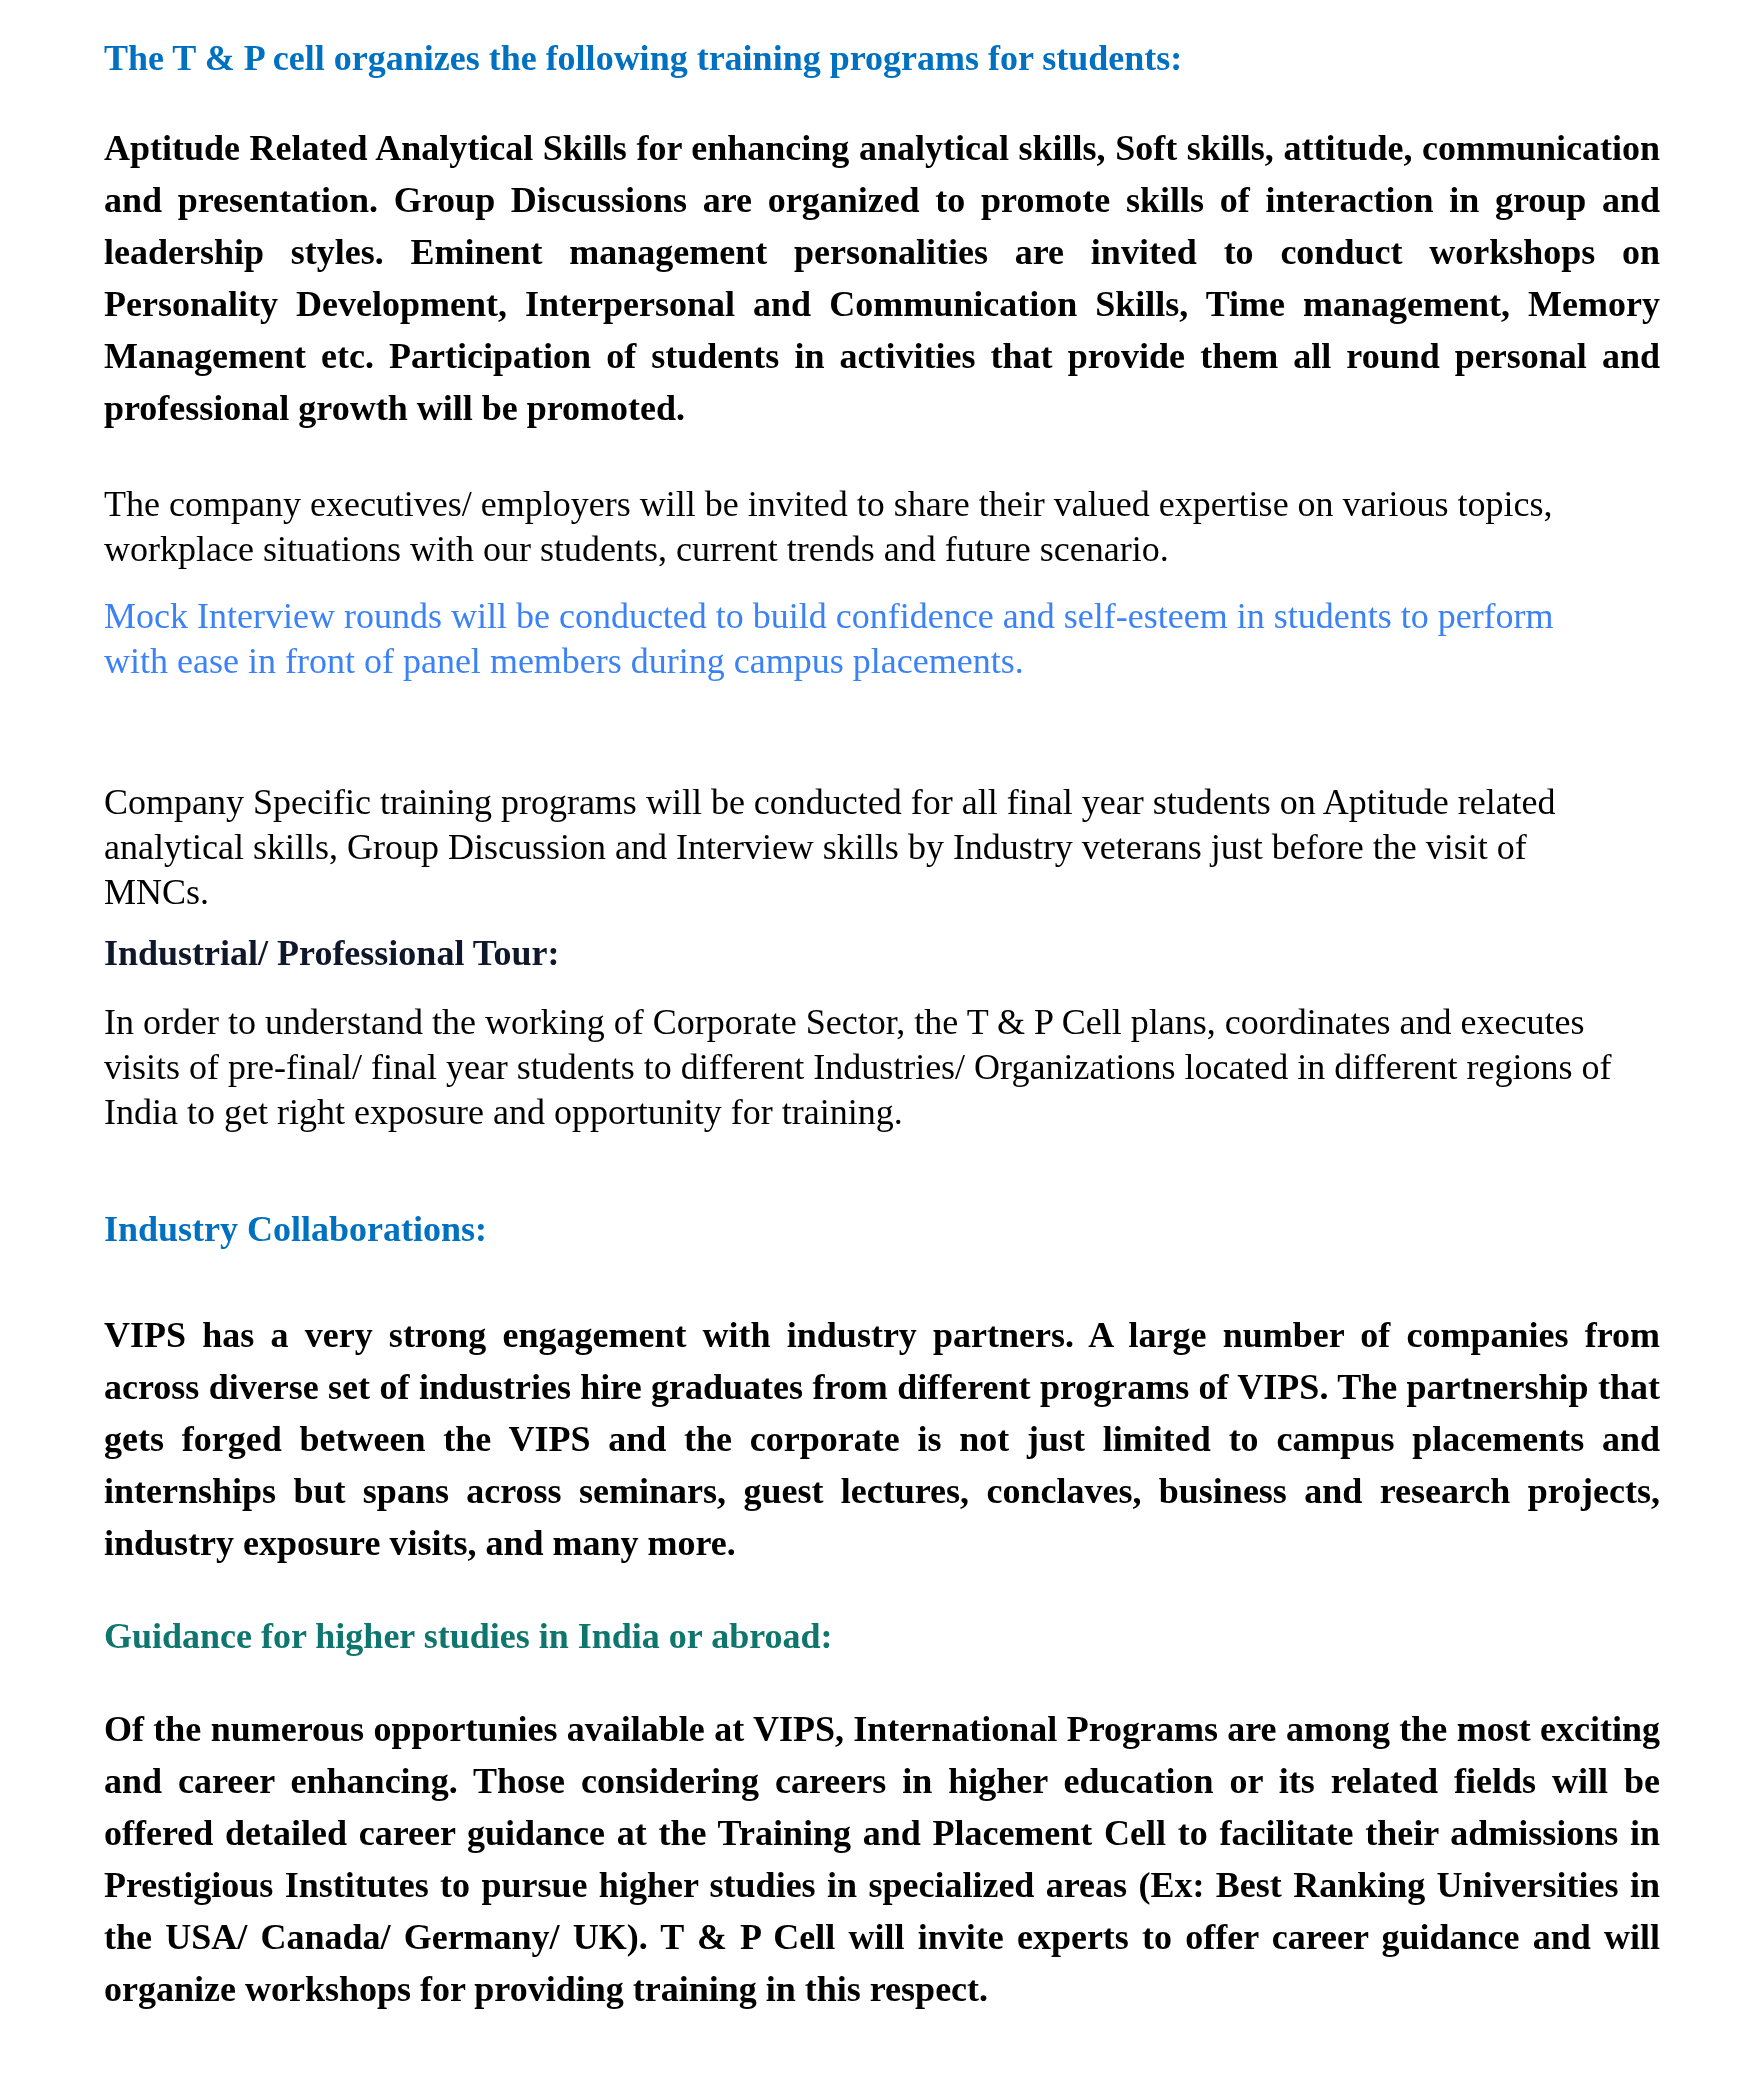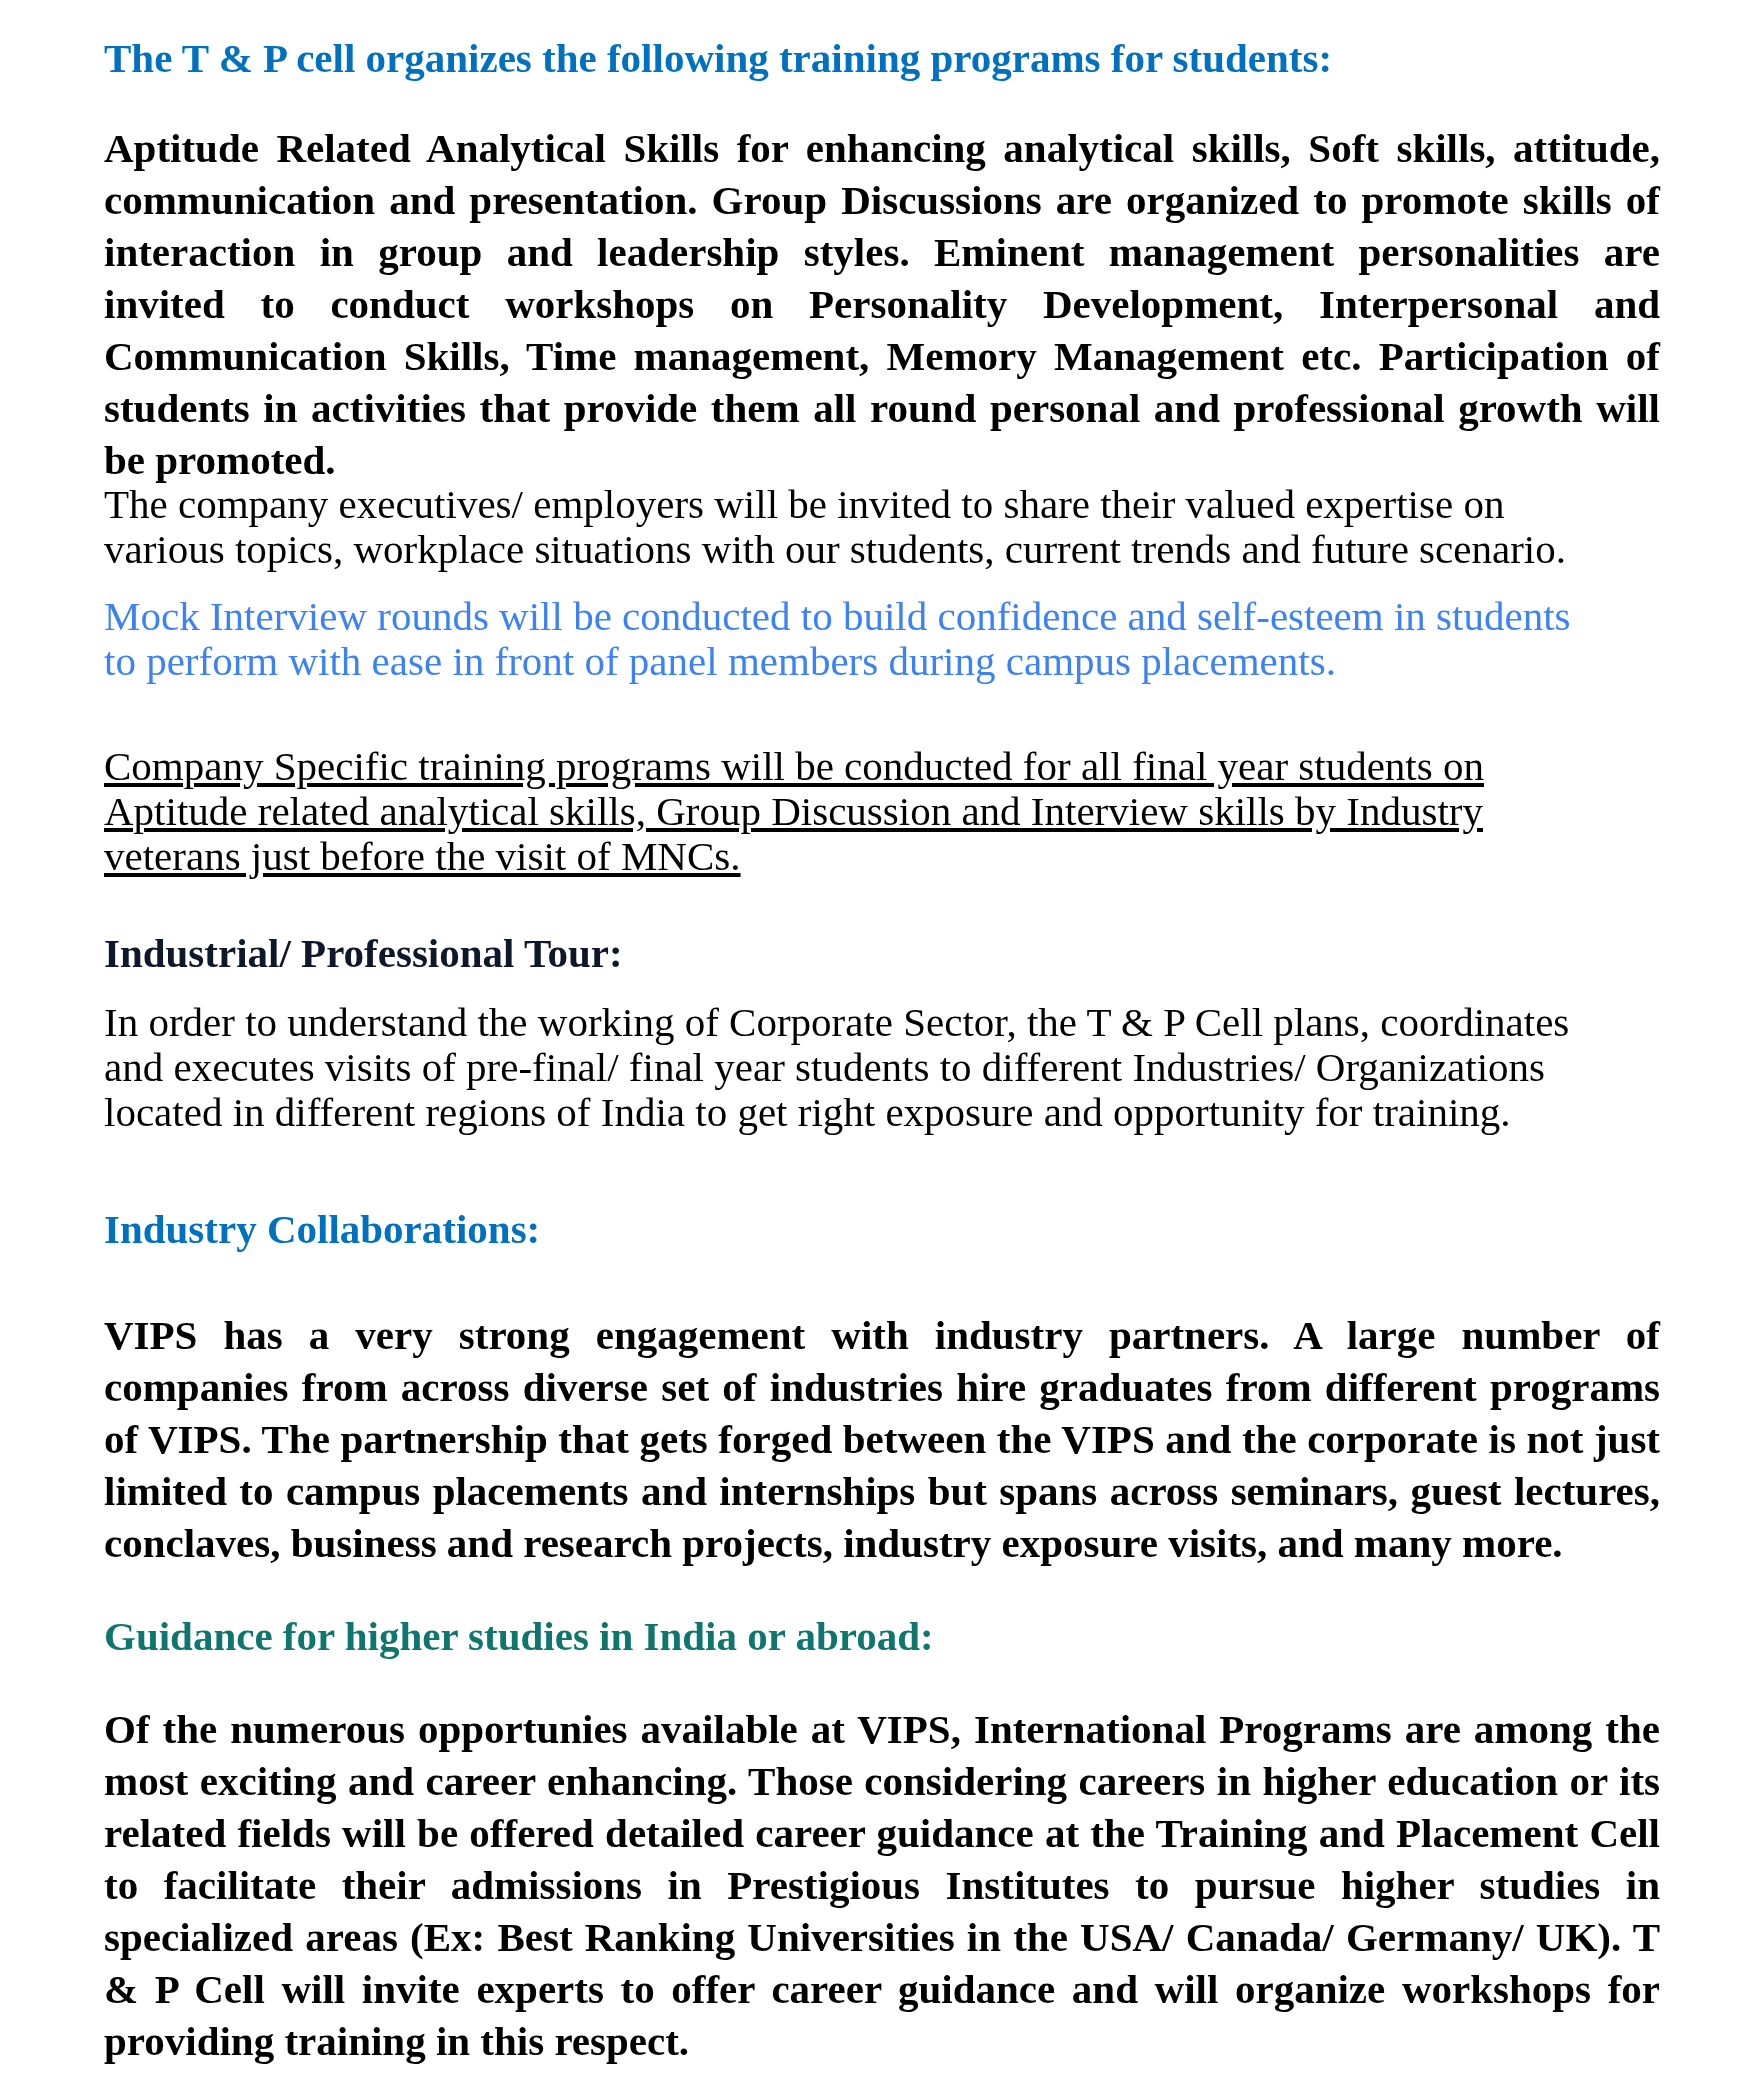--- a/index.html
+++ b/index.html
@@ -1,34 +1,34 @@
 <!DOCTYPE html>
 <html style="font-size:11.4px"><head>
 <meta charset="utf-8">
 <style>
   html, body { margin: 0; padding: 0; background: #ffffff; }
   body { width: 1763px; height: 2087px; position: relative; overflow: hidden;
          font-family: "Liberation Serif", "DejaVu Serif", serif; color: #000; }
-  .blk { position: absolute; left: 104px; width: 1556px; font-size: 41px; margin: 0; }
+  .blk { position: absolute; left: 104px; width: 1556px; font-size: 36px; margin: 0; }
   .heading { color: #0070C0; line-height: 43px; white-space: nowrap; }
   .just { text-align: justify; line-height: 52px; font-weight: bold; }
   .single { line-height: 45px; }
 </style>
 </head>
 <body>
 
 <h2 class="blk heading" style="top: 37px; color: rgb(0, 112, 192);">The T &amp; P cell organizes the following training programs for students:</h2>
 
 <p class="blk just" style="top: 122px; color: rgb(0, 0, 0);">Aptitude Related Analytical Skills for enhancing analytical skills, Soft skills, attitude, communication and presentation. Group Discussions are organized to promote skills of interaction in group and leadership styles. Eminent management personalities are invited to conduct workshops on Personality Development, Interpersonal and Communication Skills, Time management, Memory Management etc. Participation of students in activities that provide them all round personal and professional growth will be promoted.</p>
 
 <p class="blk single" style="top: 482px; width: 1506px; color: rgb(0, 0, 0);">The company executives/ employers will be invited to share their valued expertise on various topics, workplace situations with our students, current trends and future scenario.</p>
 
 <p class="blk single" style="top: 594px; width: 1506px; color: #3b82f6;">Mock Interview rounds will be conducted to build confidence and self-esteem in students to perform with ease in front of panel members during campus placements.</p>
 
-<p class="blk single" style="top: 744px; width: 1520px; color: rgb(0, 0, 0); text-decoration: underline;">Company Specific training programs will be conducted for all final year students on Aptitude related analytical skills, Group Discussion and Interview skills by Industry veterans just before the visit of MNCs.</p>
+<p class="blk single" style="top: 780px; width: 1520px; color: rgb(0, 0, 0);">Company Specific training programs will be conducted for all final year students on Aptitude related analytical skills, Group Discussion and Interview skills by Industry veterans just before the visit of MNCs.</p>
 
 <h2 class="blk heading" style="top: 932px; color: #0f172a;">Industrial/ Professional Tour:</h2>
 
 <p class="blk single" style="top: 1000px; width: 1520px; color: rgb(0, 0, 0);">In order to understand the working of Corporate Sector, the T &amp; P Cell plans, coordinates and executes visits of pre-final/ final year students to different Industries/ Organizations located in different regions of India to get right exposure and opportunity for training.</p>
 
 <h2 class="blk heading" style="top: 1208px; color: rgb(0, 112, 192);">Industry Collaborations:</h2>
 
 <p class="blk just" style="top: 1309px; color: rgb(0, 0, 0);">VIPS has a very strong engagement with industry partners. A large number of companies from across diverse set of industries hire graduates from different programs of VIPS. The partnership that gets forged between the VIPS and the corporate is not just limited to campus placements and internships but spans across seminars, guest lectures, conclaves, business and research projects, industry exposure visits, and many more.</p>
 
 <h2 class="blk heading" style="top: 1615px; color: #0f766e;">Guidance for higher studies in India or abroad:</h2>

